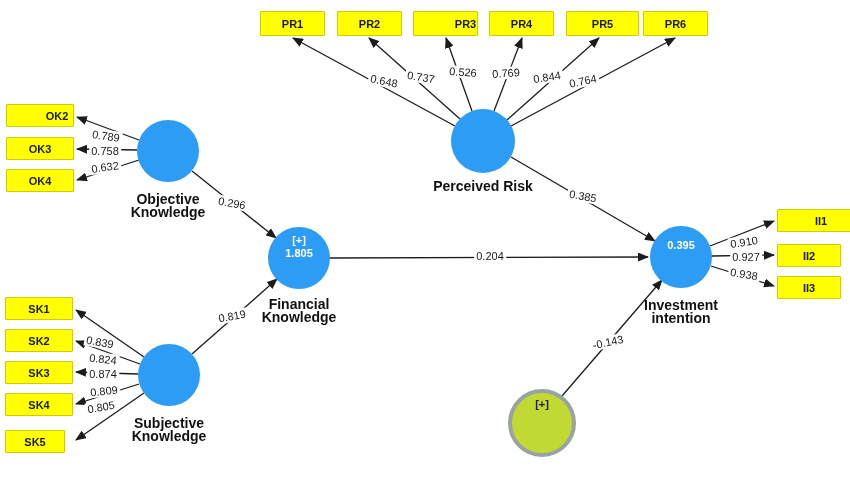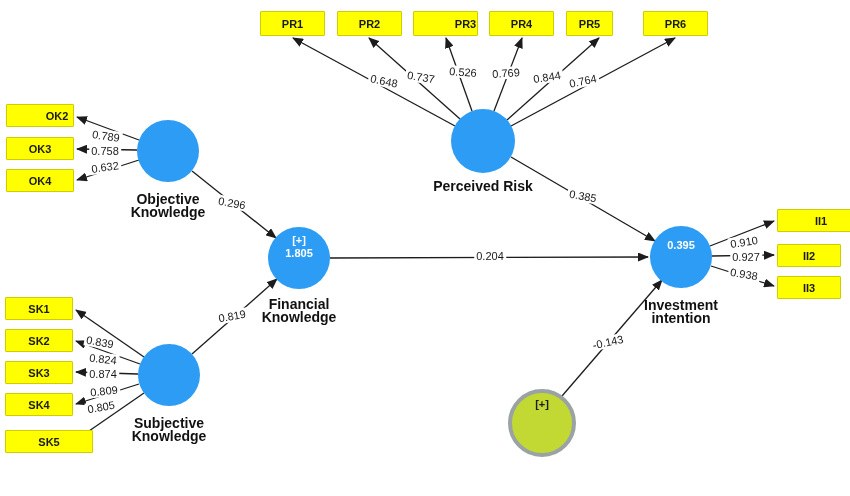--- a/index.html
+++ b/index.html
@@ -116,32 +116,32 @@
   <span class="coef" style="left:101px;top:407px;transform:translate(-50%,-50%) rotate(-10deg);">0.805</span>
 
   <span class="coef" style="left:744px;top:242px;transform:translate(-50%,-50%) rotate(-9deg);">0.910</span>
   <span class="coef" style="left:746px;top:257px;">0.927</span>
   <span class="coef" style="left:744px;top:274px;transform:translate(-50%,-50%) rotate(9deg);">0.938</span>
 
   <div class="ind" style="left:260px;top:11px;width:65px;height:25px;">PR1</div>
   <div class="ind" style="left:337px;top:11px;width:65px;height:25px;">PR2</div>
   <div class="ind" style="left:413px;top:11px;width:65px;height:25px;padding-left:40px;">PR3</div>
   <div class="ind" style="left:489px;top:11px;width:65px;height:25px;">PR4</div>
-  <div class="ind" style="left:566px;top:11px;width:47px;height:25px;">PR5</div>
+  <div class="ind" style="left:566px;top:11px;width:73px;height:25px;">PR5</div>
   <div class="ind" style="left:643px;top:11px;width:65px;height:25px;">PR6</div>
 
   <div class="ind" style="left:6px;top:104px;width:68px;padding-left:34px;">OK2</div>
   <div class="ind" style="left:6px;top:137px;width:68px;">OK3</div>
   <div class="ind" style="left:6px;top:169px;width:68px;">OK4</div>
 
   <div class="ind" style="left:5px;top:297px;width:68px;">SK1</div>
   <div class="ind" style="left:5px;top:329px;width:68px;">SK2</div>
   <div class="ind" style="left:5px;top:361px;width:68px;">SK3</div>
   <div class="ind" style="left:5px;top:393px;width:68px;">SK4</div>
-  <div class="ind" style="left:5px;top:430px;width:88px;">SK5</div>
+  <div class="ind" style="left:5px;top:430px;width:60px;">SK5</div>
 
   <div class="ind" style="left:777px;top:209px;width:88px;text-align:center;">II1</div>
   <div class="ind" style="left:777px;top:244px;width:64px;">II2</div>
   <div class="ind" style="left:777px;top:276px;width:64px;">II3</div>
 
   <div class="latent" style="left:137px;top:120px;"></div>
   <div class="latent" style="left:138px;top:344px;"></div>
 
   <div class="latent" style="left:268px;top:227px;">
     <div class="lv-stack">

